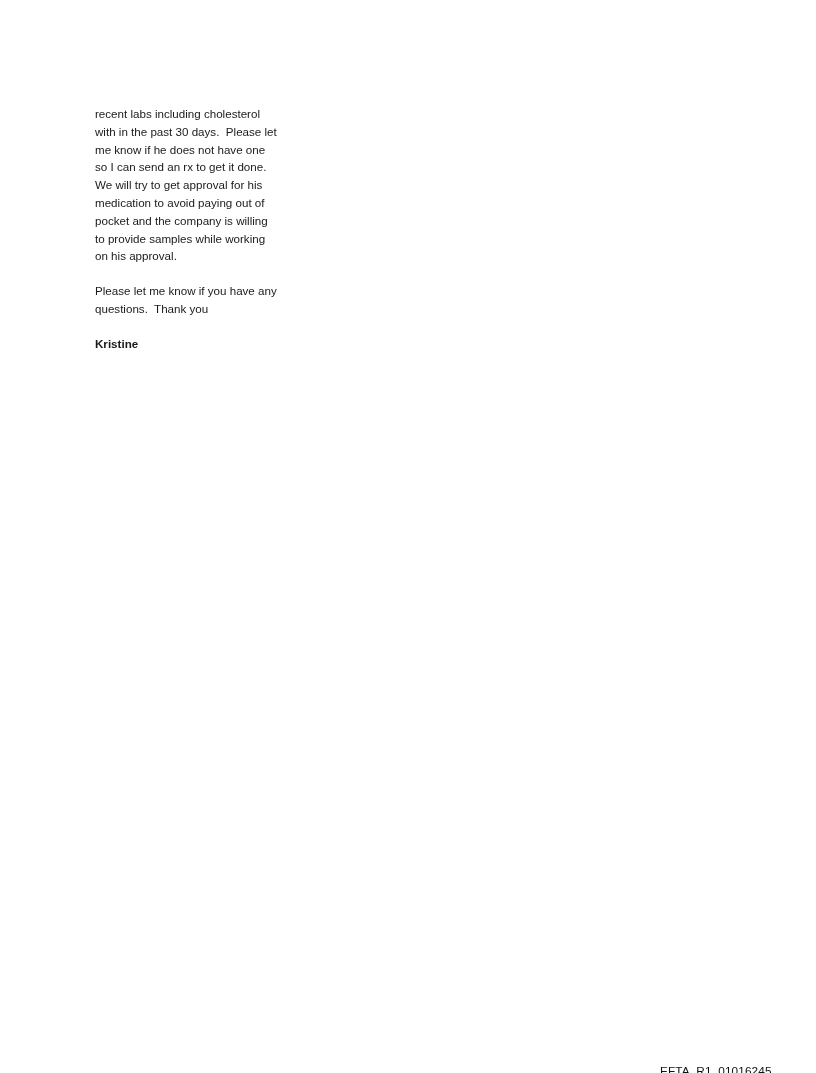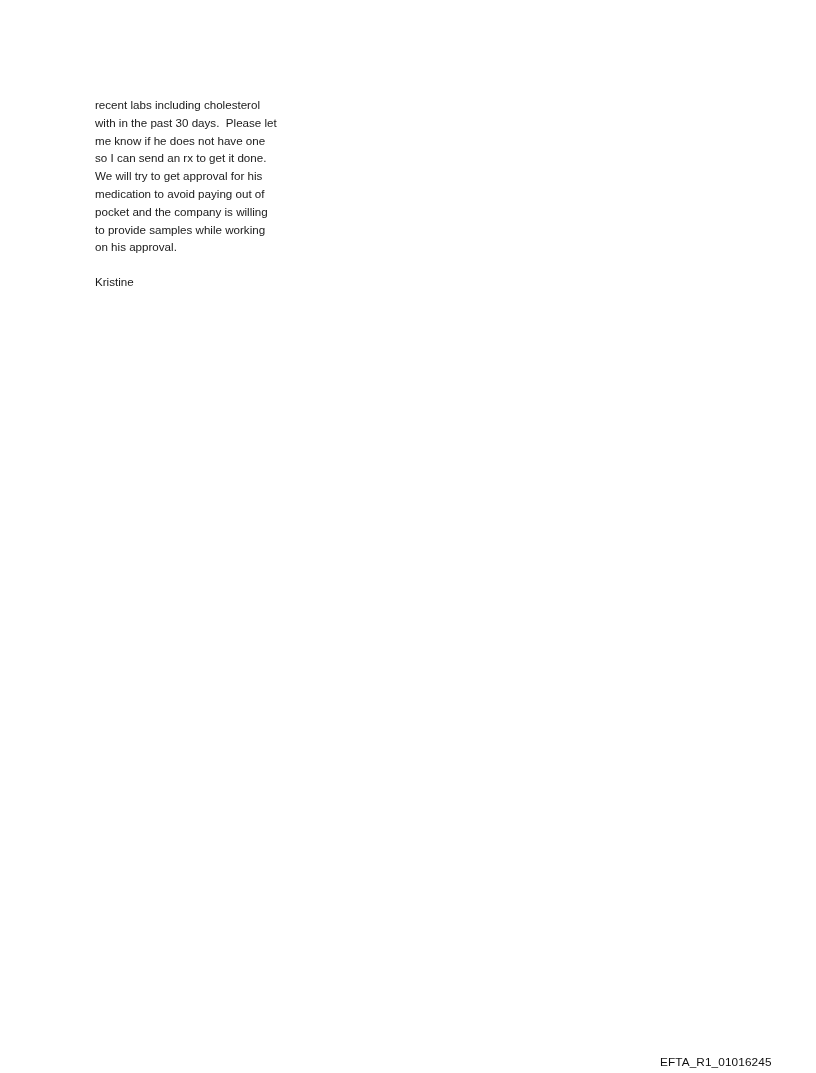--- a/index.html
+++ b/index.html
@@ -11,41 +11,42 @@
     width: 816px;
     height: 1073px;
     position: relative;
     font-family: "Liberation Sans", sans-serif;
     color: #000000;
     overflow: hidden;
   }
   .page {
     position: absolute;
     left: 0;
-    top: 0;
+    top: 9px;
     width: 816px;
     height: 911px;
     background: #ffffff;
   }
   .doc-body {
     position: absolute;
     left: 95px;
     top: 96px;
     width: 182px;
   }
   .para {
     font-size: 11.6px;
     line-height: 17.8px;
     color: #1a1a1a;
     margin: 0 0 17px 0;
     white-space: pre-wrap;
     word-wrap: break-word;
   }
   .para:last-child {
     margin-bottom: 0;
+    font-weight: bold;
   }
   .para.signature {
     margin-bottom: 0;
   }
   .footer-stamp {
     position: absolute;
     left: 660px;
     top: 1055px;
     font-size: 11.8px;
     letter-spacing: 0.1px;
@@ -53,18 +54,19 @@
     white-space: nowrap;
   }
 </style>
 </head>
 <body>
 
 <div class="page">
 
   <div class="doc-body">
     <p class="para">recent labs including cholesterol with in the past 30 days.  Please let me know if he does not have one so I can send an rx to get it done.  We will try to get approval for his medication to avoid paying out of pocket and the company is willing to provide samples while working on his approval.</p>
+    <p class="para">Please let me know if you have any questions.  Thank you</p>
     <p class="para signature">Kristine</p>
   </div>
 
   <div class="footer-stamp">EFTA_R1_01016245</div>
 
 </div>
 
 </body></html>

